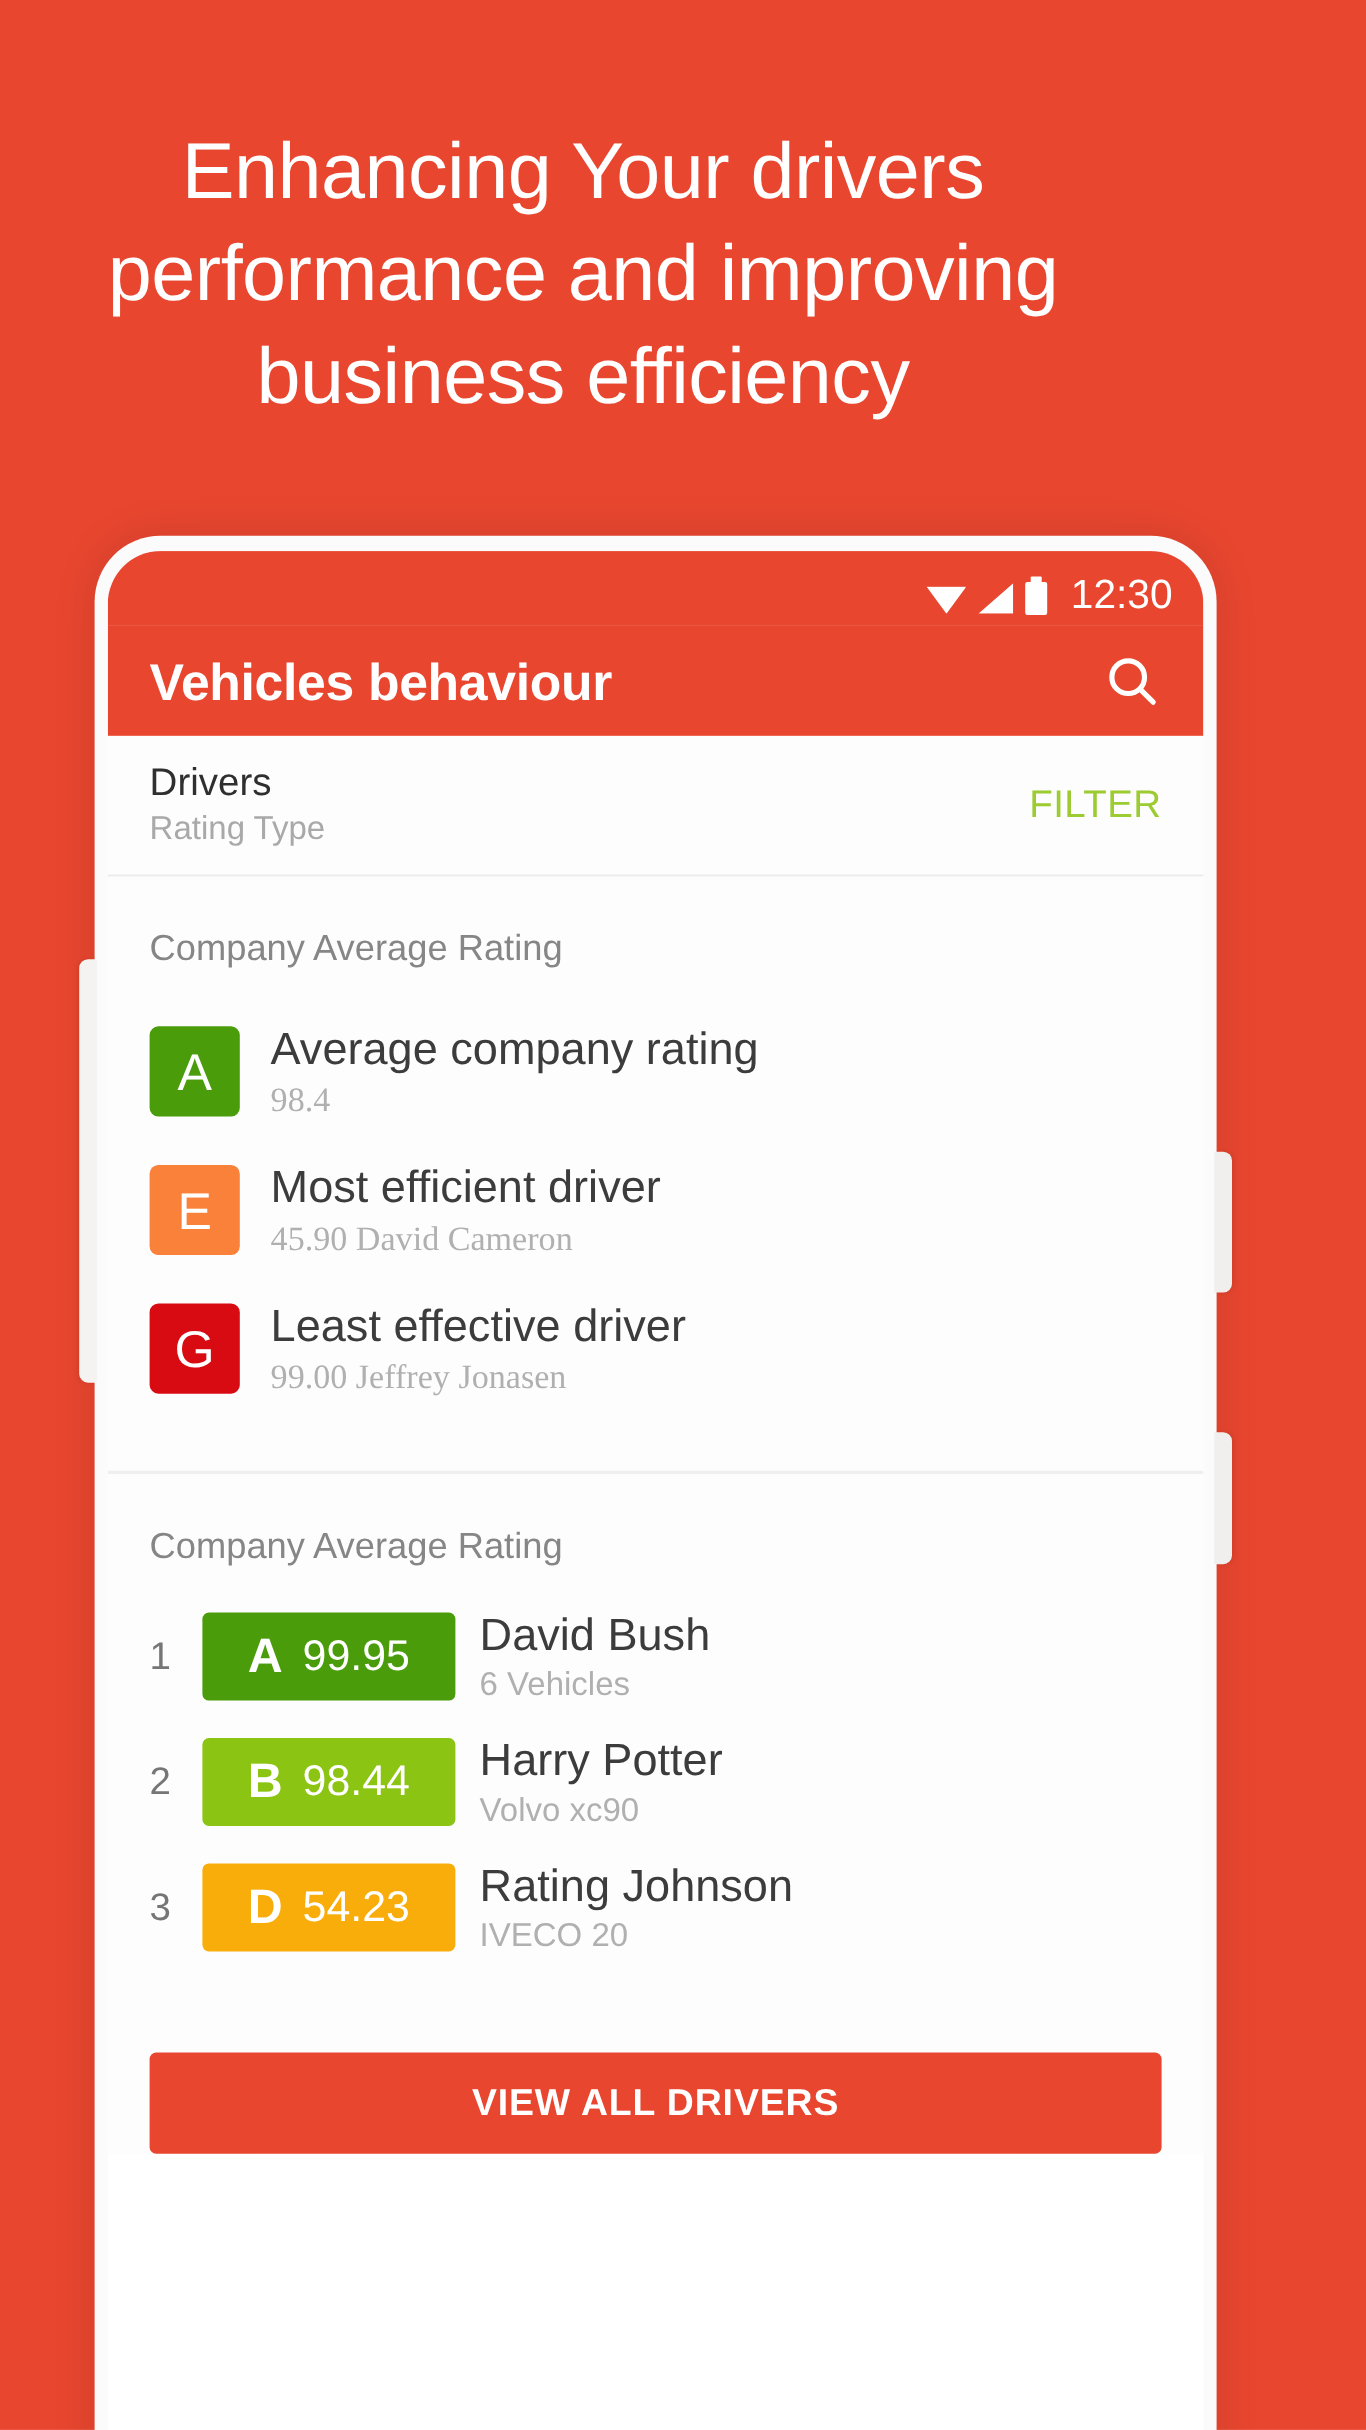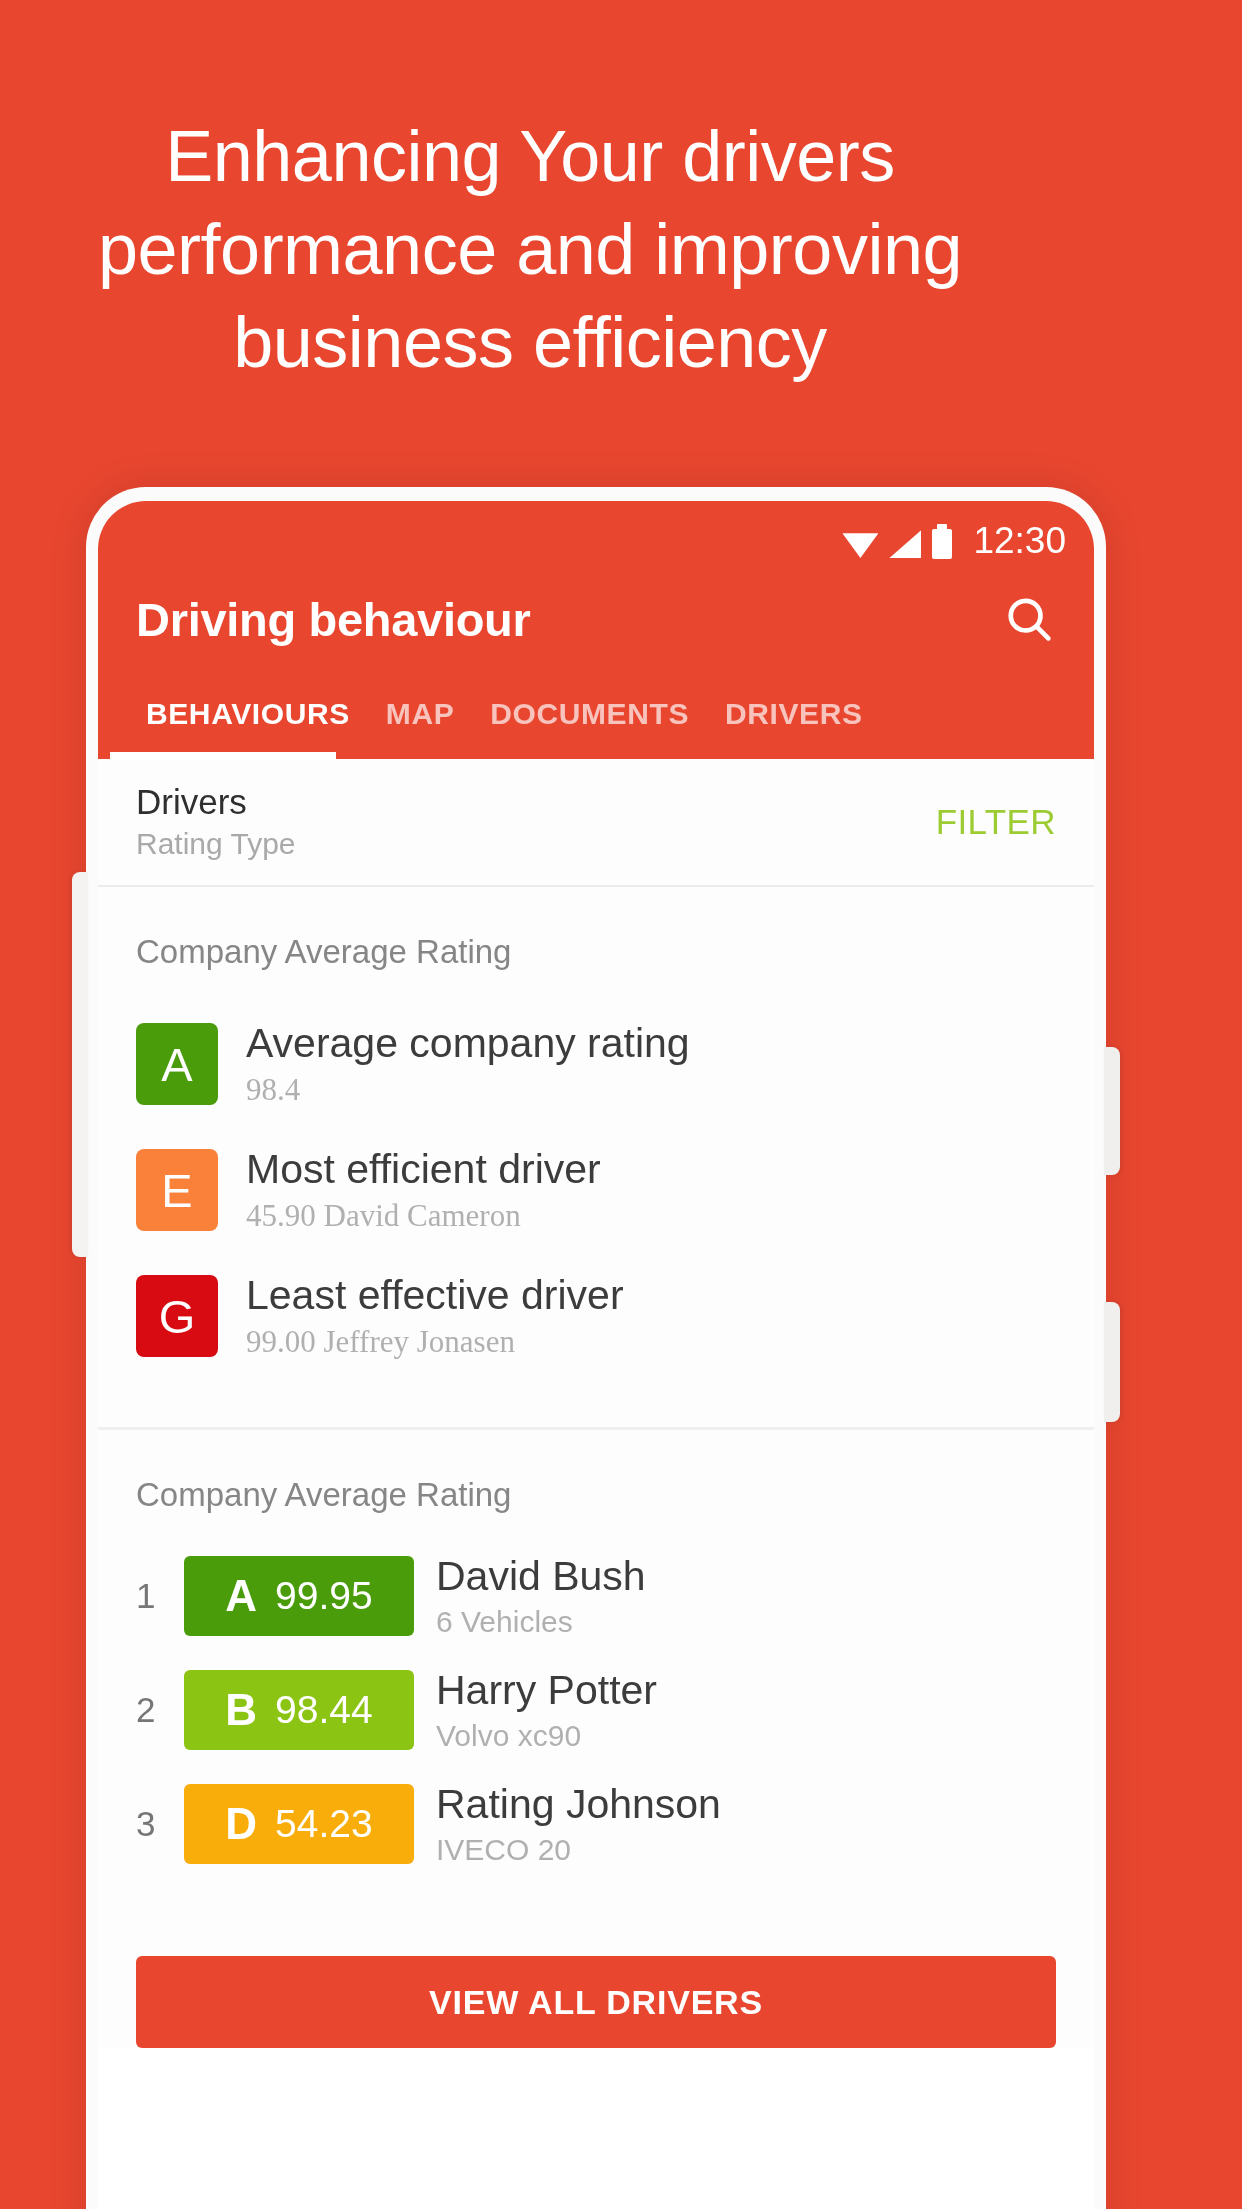--- a/index.html
+++ b/index.html
@@ -311,36 +311,29 @@
     <div class="statusbar">
       <div class="sb-icons">
         <span class="ico-wifi"></span>
         <span class="ico-signal"></span>
         <span class="ico-battery"></span>
       </div>
       <span class="sb-time">12:30</span>
     </div>
 
     <div class="appbar">
-      <span class="appbar-title">Driving behaviour</span>
+      <span class="appbar-title">Vehicles behaviour</span>
       <span class="search-icon">
         <svg width="54" height="54" viewBox="0 0 24 24" fill="none" stroke="#ffffff" stroke-width="2.1" stroke-linecap="round">
           <circle cx="10.5" cy="10.5" r="6.6"></circle>
           <line x1="15.4" y1="15.4" x2="20.6" y2="20.6"></line>
         </svg>
       </span>
     </div>
 
-    <div class="tabs">
-      <div class="tab active">BEHAVIOURS</div>
-      <div class="tab">MAP</div>
-      <div class="tab">DOCUMENTS</div>
-      <div class="tab">DRIVERS</div>
-      <div class="tab-indicator"></div>
-    </div>
 
     <div class="filter-row">
       <div class="filter-left">
         <div class="fl-title">Drivers</div>
         <div class="fl-sub">Rating Type</div>
       </div>
       <div class="filter-action">FILTER</div>
     </div>
 
     <div class="card">

